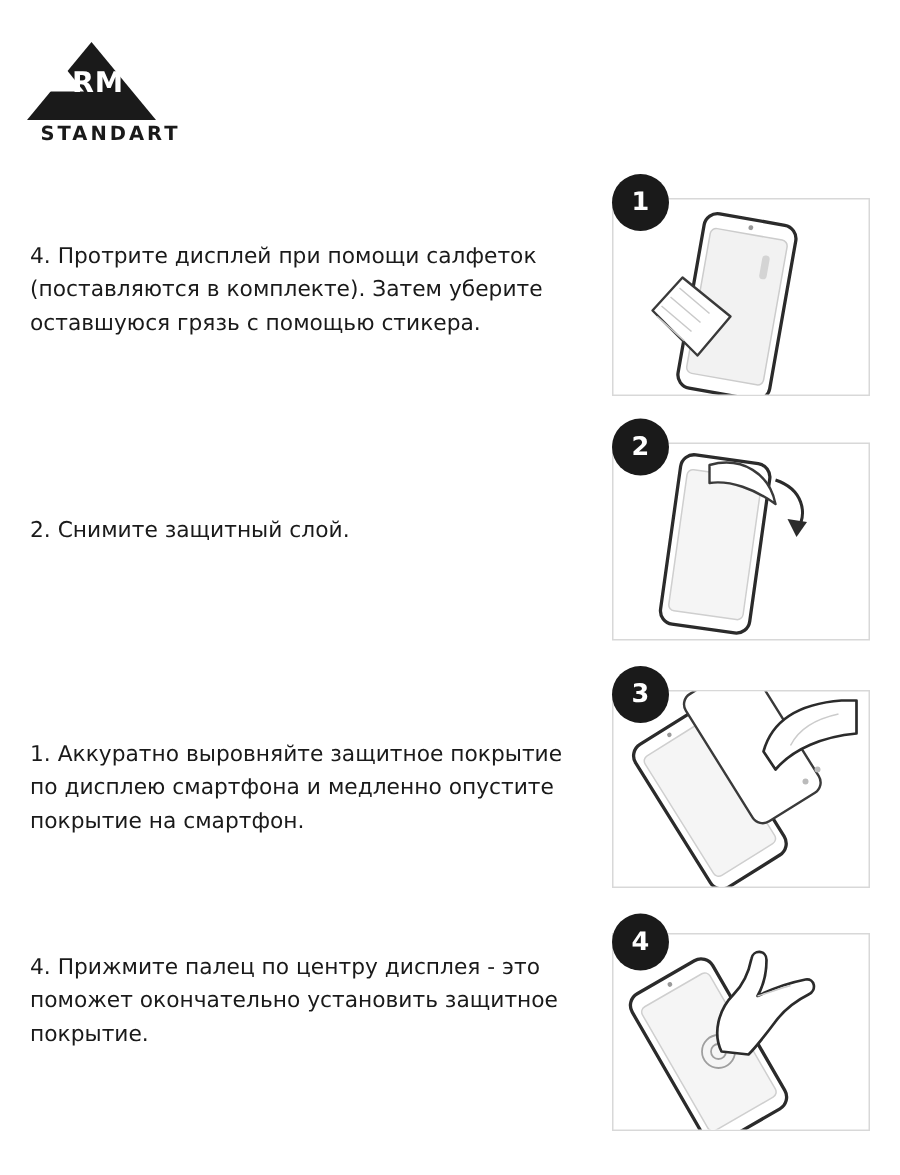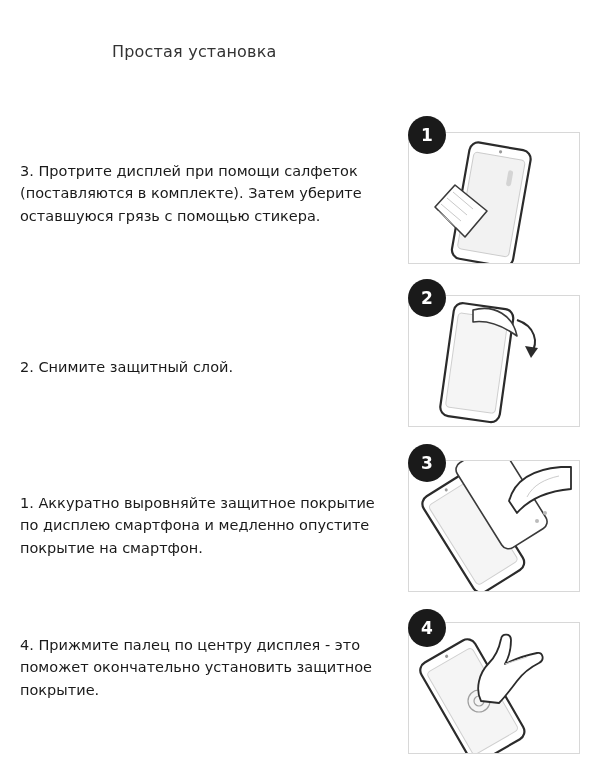--- a/index.html
+++ b/index.html
@@ -118,25 +118,30 @@
     justify-content: center;
     z-index: 5;
   }
 
   .illus svg { display: block; }
 </style>
 </head>
 <body>
 
 <div class="header">
-  <div class="header-title">Простая установка</div>
-</div>
-
-<div class="step" style="top:0">
-  <div class="step-text" style="top:160px">3. Протрите дисплей при помощи салфеток (поставляются в комплекте). Затем уберите оставшуюся грязь с помощью стикера.</div>
+  <div class="logo">
+    <div class="logo-triangle"></div>
+    <div class="logo-inner-tri"></div>
+    <div class="logo-arm">RM</div>
+    <div class="logo-standart">STANDART</div>
+  </div>
+</div>
+
+<div class="step" style="top:0">
+  <div class="step-text" style="top:160px">4. Протрите дисплей при помощи салфеток (поставляются в комплекте). Затем уберите оставшуюся грязь с помощью стикера.</div>
   <div class="illus" style="top:132px">
     <svg width="170" height="130" viewBox="0 0 170 130">
 
       <g transform="translate(62,8) rotate(10)">
         <rect x="0" y="0" width="62" height="118" rx="9" ry="9" fill="#ffffff" stroke="#2b2b2b" stroke-width="2.2"></rect>
         <rect x="5" y="10" width="52" height="98" rx="4" ry="4" fill="#f2f2f2" stroke="#cccccc" stroke-width="1"></rect>
         <rect x="42" y="22" width="5" height="16" rx="2.5" fill="#d4d4d4"></rect>
         <circle cx="31" cy="5.5" r="1.6" fill="#9a9a9a"></circle>
       </g>
 
@@ -146,21 +151,21 @@
         <line x1="12" y1="13" x2="32" y2="30" stroke="#c9c9c9" stroke-width="1"></line>
         <line x1="18" y1="7" x2="38" y2="24" stroke="#c9c9c9" stroke-width="1"></line>
         <line x1="3" y1="26" x2="21" y2="42" stroke="#c9c9c9" stroke-width="1"></line>
       </g>
     </svg>
   </div>
   <div class="badge" style="top:116px">1</div>
 </div>
 
 <div class="step" style="top:0">
-  <div class="step-text" style="top:356px">2. Снимите защитный слой.</div>
+  <div class="step-text" style="top:343px">2. Снимите защитный слой.</div>
   <div class="illus" style="top:295px">
     <svg width="170" height="130" viewBox="0 0 170 130">
       <g transform="translate(46,6) rotate(8)">
         <rect x="0" y="0" width="60" height="114" rx="9" ry="9" fill="#ffffff" stroke="#2b2b2b" stroke-width="2.2"></rect>
         <rect x="5" y="10" width="50" height="95" rx="4" ry="4" fill="#f5f5f5" stroke="#cfcfcf" stroke-width="1"></rect>
         <circle cx="30" cy="5.5" r="1.6" fill="#9a9a9a"></circle>
       </g>
 
       <g transform="translate(64,14)">
         <path d="M0,0 C22,-6 40,6 44,26 C30,16 14,10 0,12 Z" fill="#ffffff" stroke="#3a3a3a" stroke-width="1.6" stroke-linejoin="round"></path>

